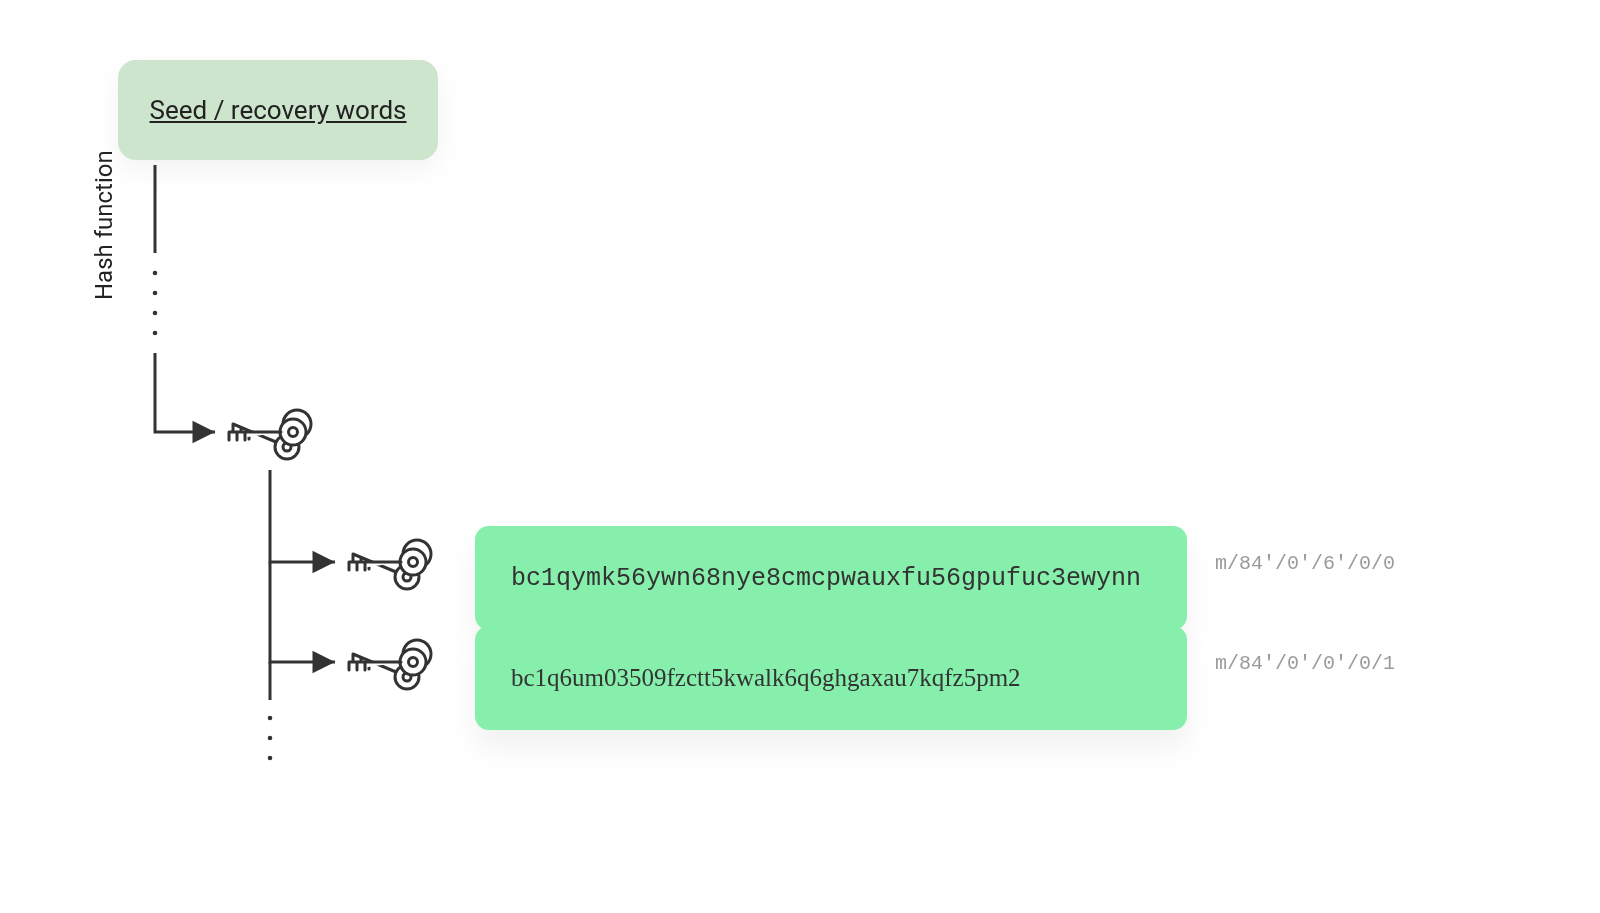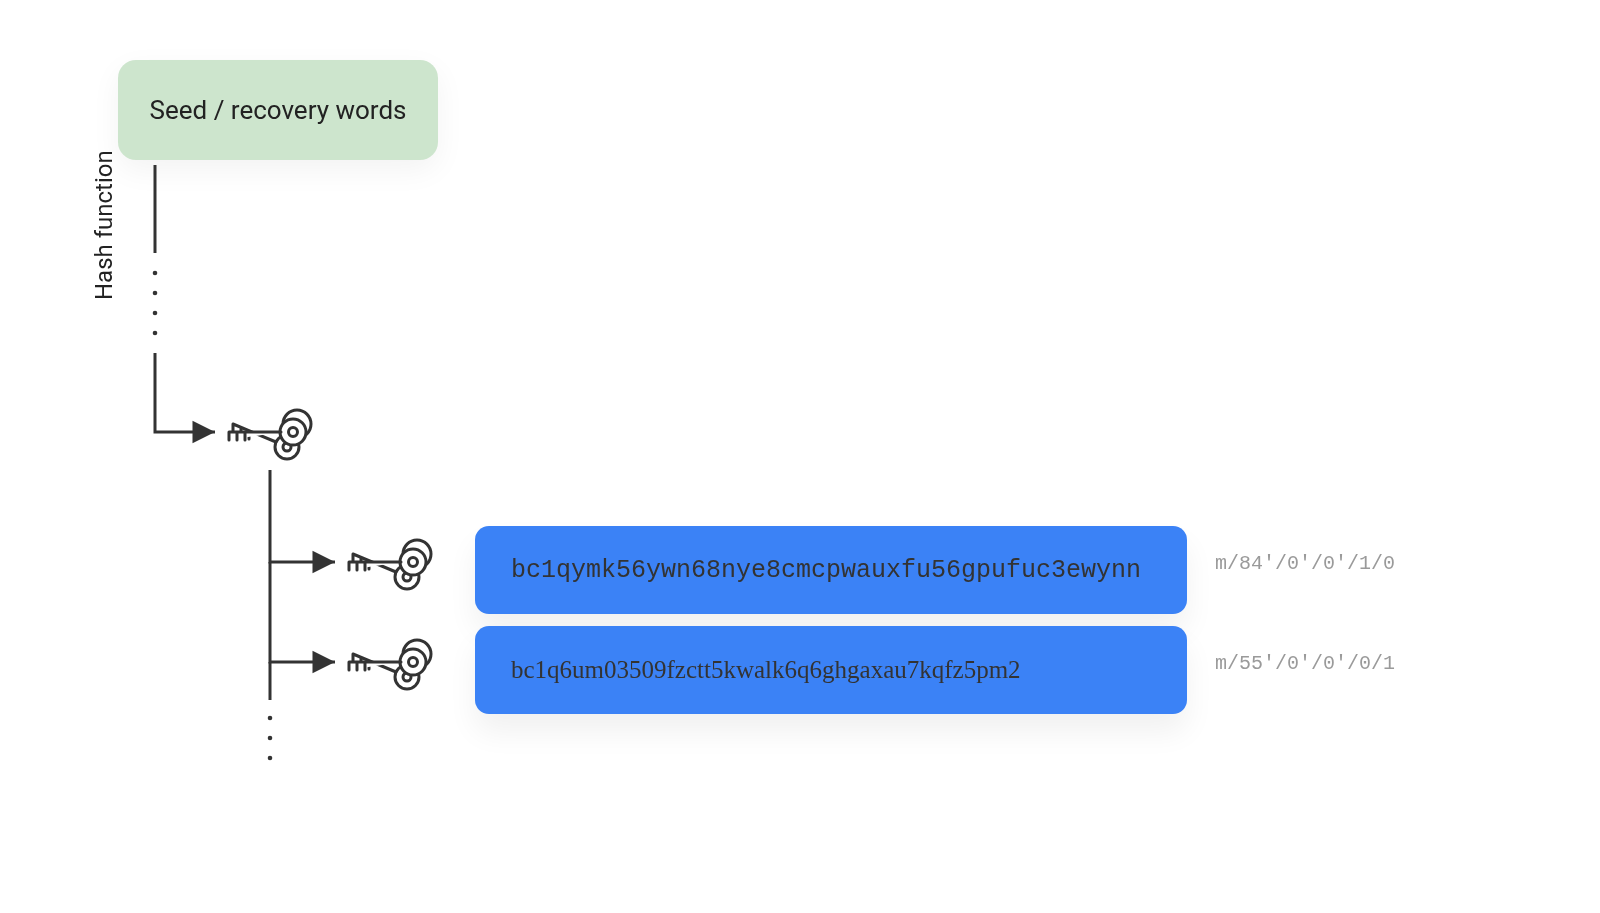--- a/index.html
+++ b/index.html
@@ -20,39 +20,40 @@
     width: 320px;
     height: 100px;
     background: #cde5cd;
     border-radius: 18px;
     display: flex;
     align-items: center;
     justify-content: center;
     font-size: 26px;
     color: #222;
     box-shadow: 0 10px 30px rgba(0,0,0,0.05);
+    text-decoration: underline;
   }
   .hash-label {
     position: absolute;
     left: 90px;
     top: 300px;
     transform: rotate(-90deg);
     transform-origin: left top;
     font-size: 24px;
     color: #222;
     white-space: nowrap;
   }
   .addr-box {
     position: absolute;
-    background: #3b82f6;
+    background: #86efac;
     border-radius: 14px;
     height: 72px;
     display: flex;
     align-items: center;
-    padding: 8px 36px;
+    padding: 16px 36px;
     font-family: "SFMono-Regular", Consolas, "Liberation Mono", Menlo, monospace;
     font-size: 25px;
     color: #333;
     box-shadow: 0 18px 30px rgba(0,0,0,0.06);
   }
   .path-label {
     position: absolute;
     font-size: 20px;
     color: #9a9a9a;
     font-family: "SFMono-Regular", Consolas, "Liberation Mono", Menlo, monospace;
@@ -154,18 +155,18 @@
       <circle cx="68" cy="34" r="13"></circle>
       <circle cx="68" cy="34" r="4.5" fill="none"></circle>
       <path d="M56,34 L4,34 L4,42 M12,34 L12,42 M20,34 L20,42"></path>
     </g>
   </svg>
 </div>
 
 <div class="addr-box" style="left:475px; top:526px; width:640px;">
   <span>bc1qymk56ywn68nye8cmcpwauxfu56gpufuc3ewynn</span>
 </div>
-<div class="path-label" style="left:1215px; top:552px;">m/84'/0'/0'/1/0</div>
+<div class="path-label" style="left:1215px; top:552px;">m/84'/0'/6'/0/0</div>
 
 <div class="addr-box" style="left:475px; top:626px; width:640px;font-family:Liberation Serif, serif;">
   <span>bc1q6um03509fzctt5kwalk6q6ghgaxau7kqfz5pm2</span>
 </div>
-<div class="path-label" style="left:1215px; top:652px;">m/55'/0'/0'/0/1</div>
+<div class="path-label" style="left:1215px; top:652px;">m/84'/0'/0'/0/1</div>
 
 </body></html>

